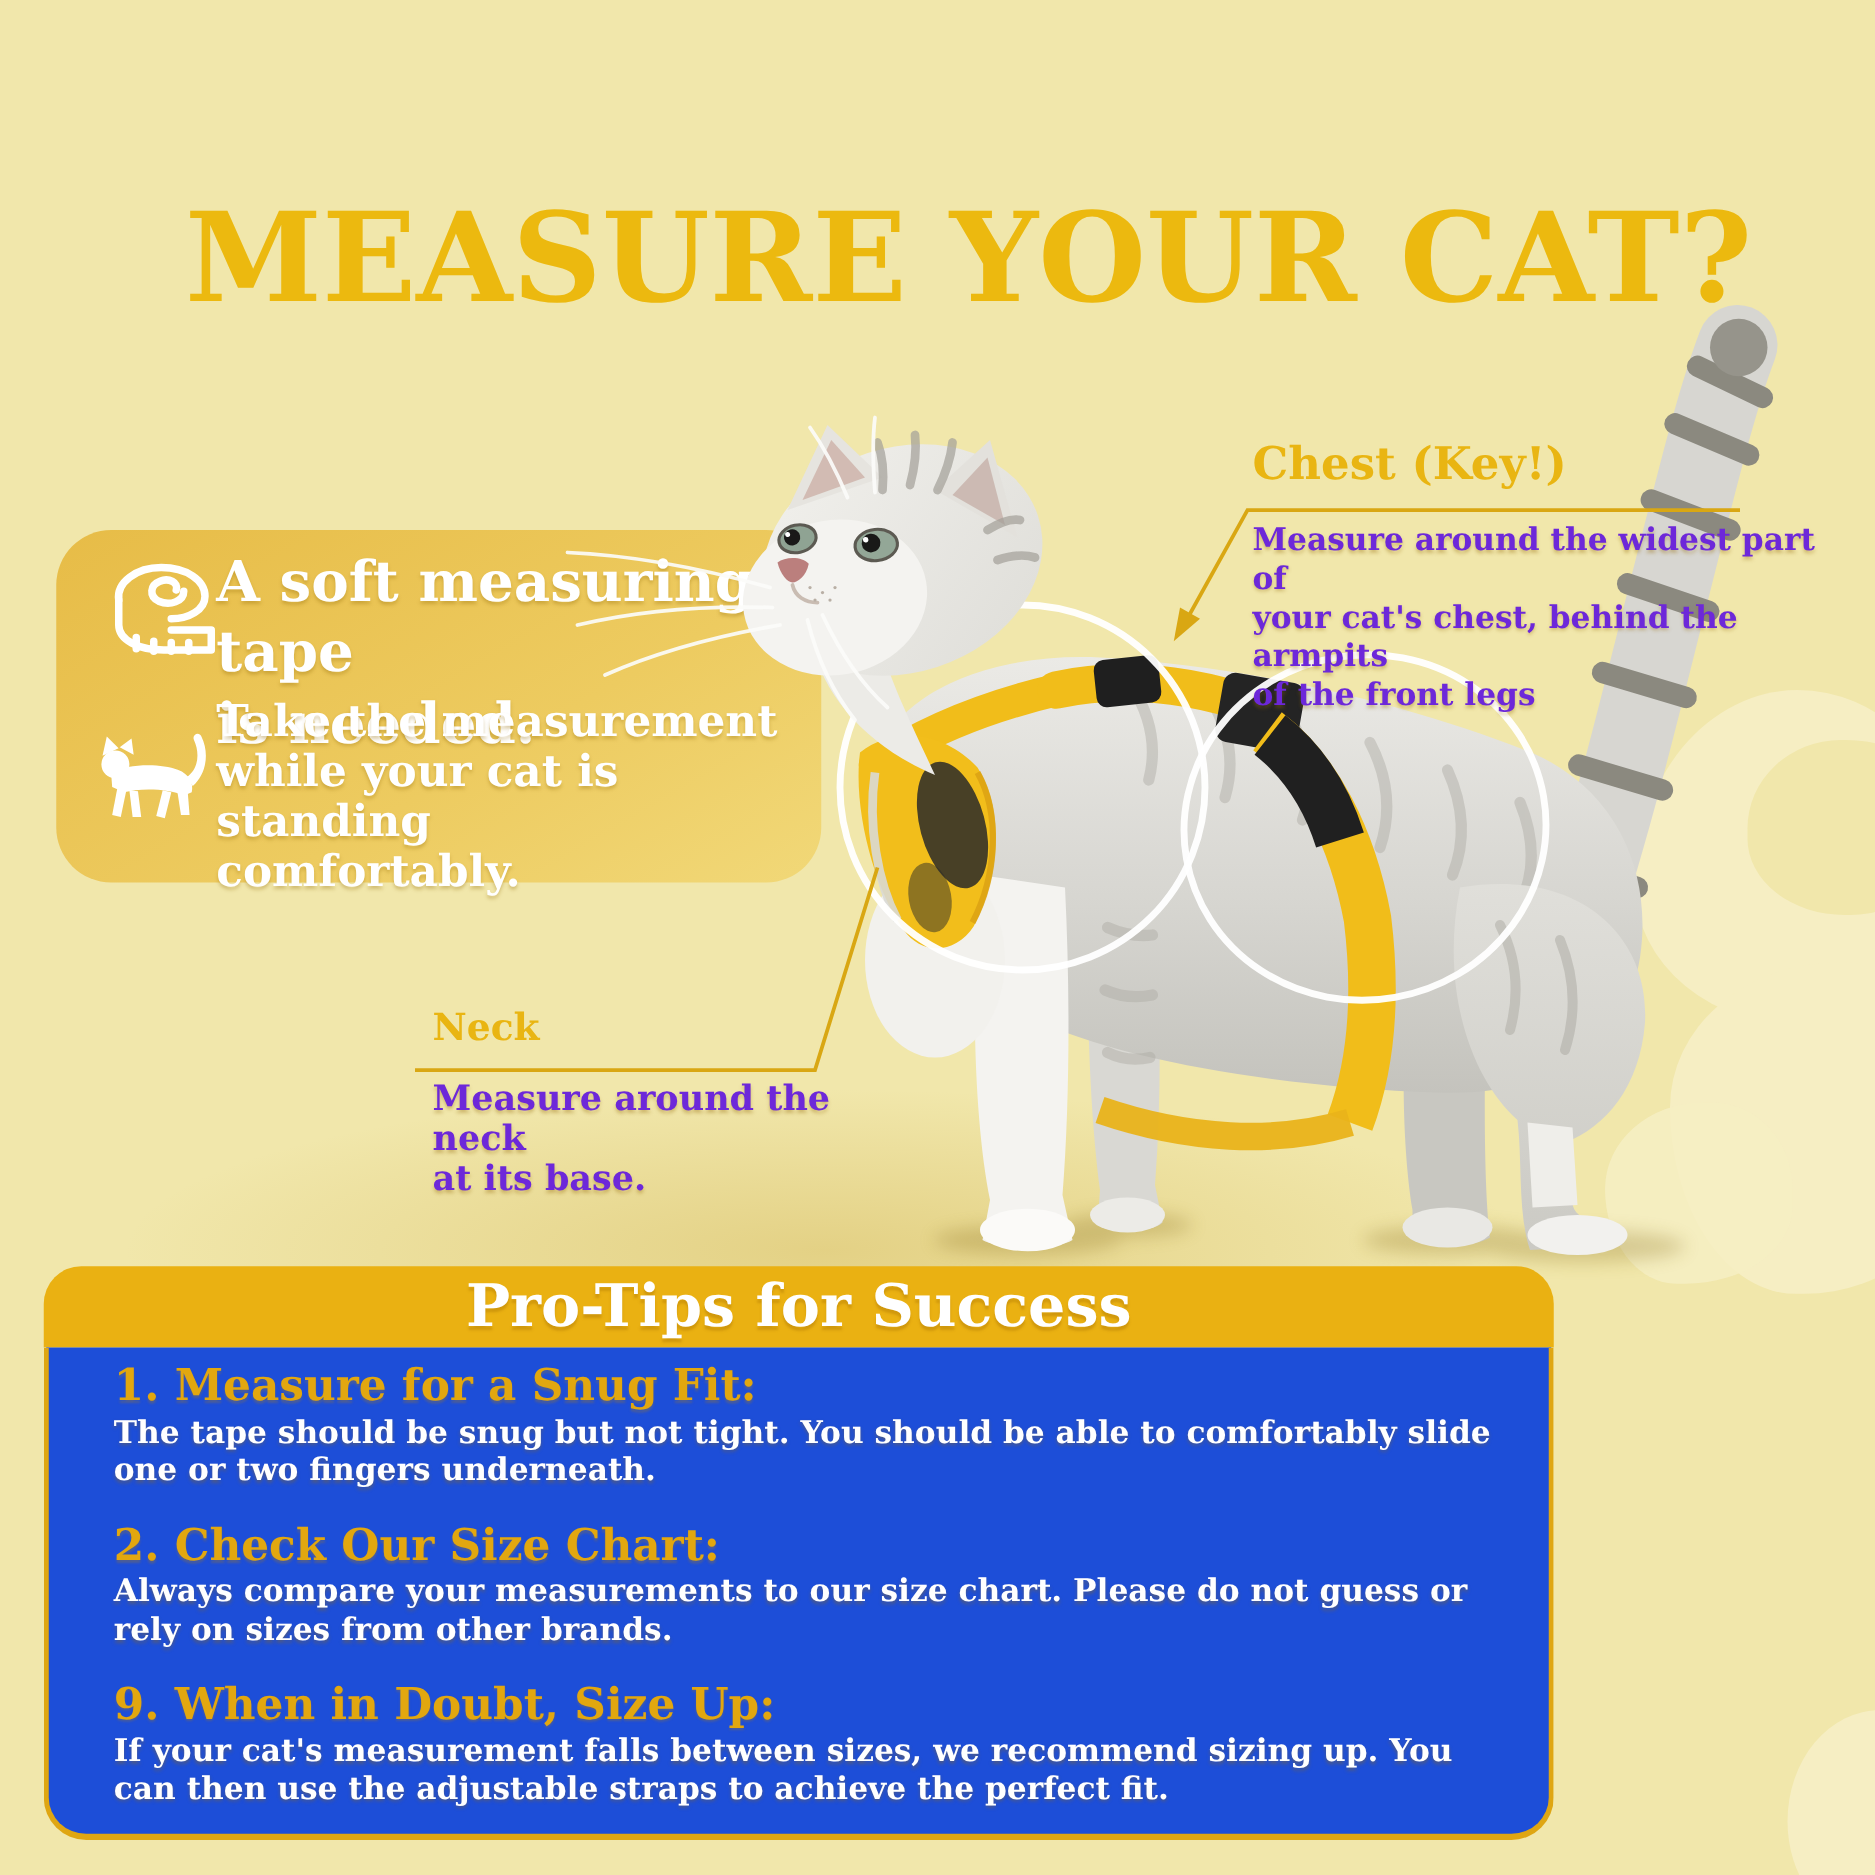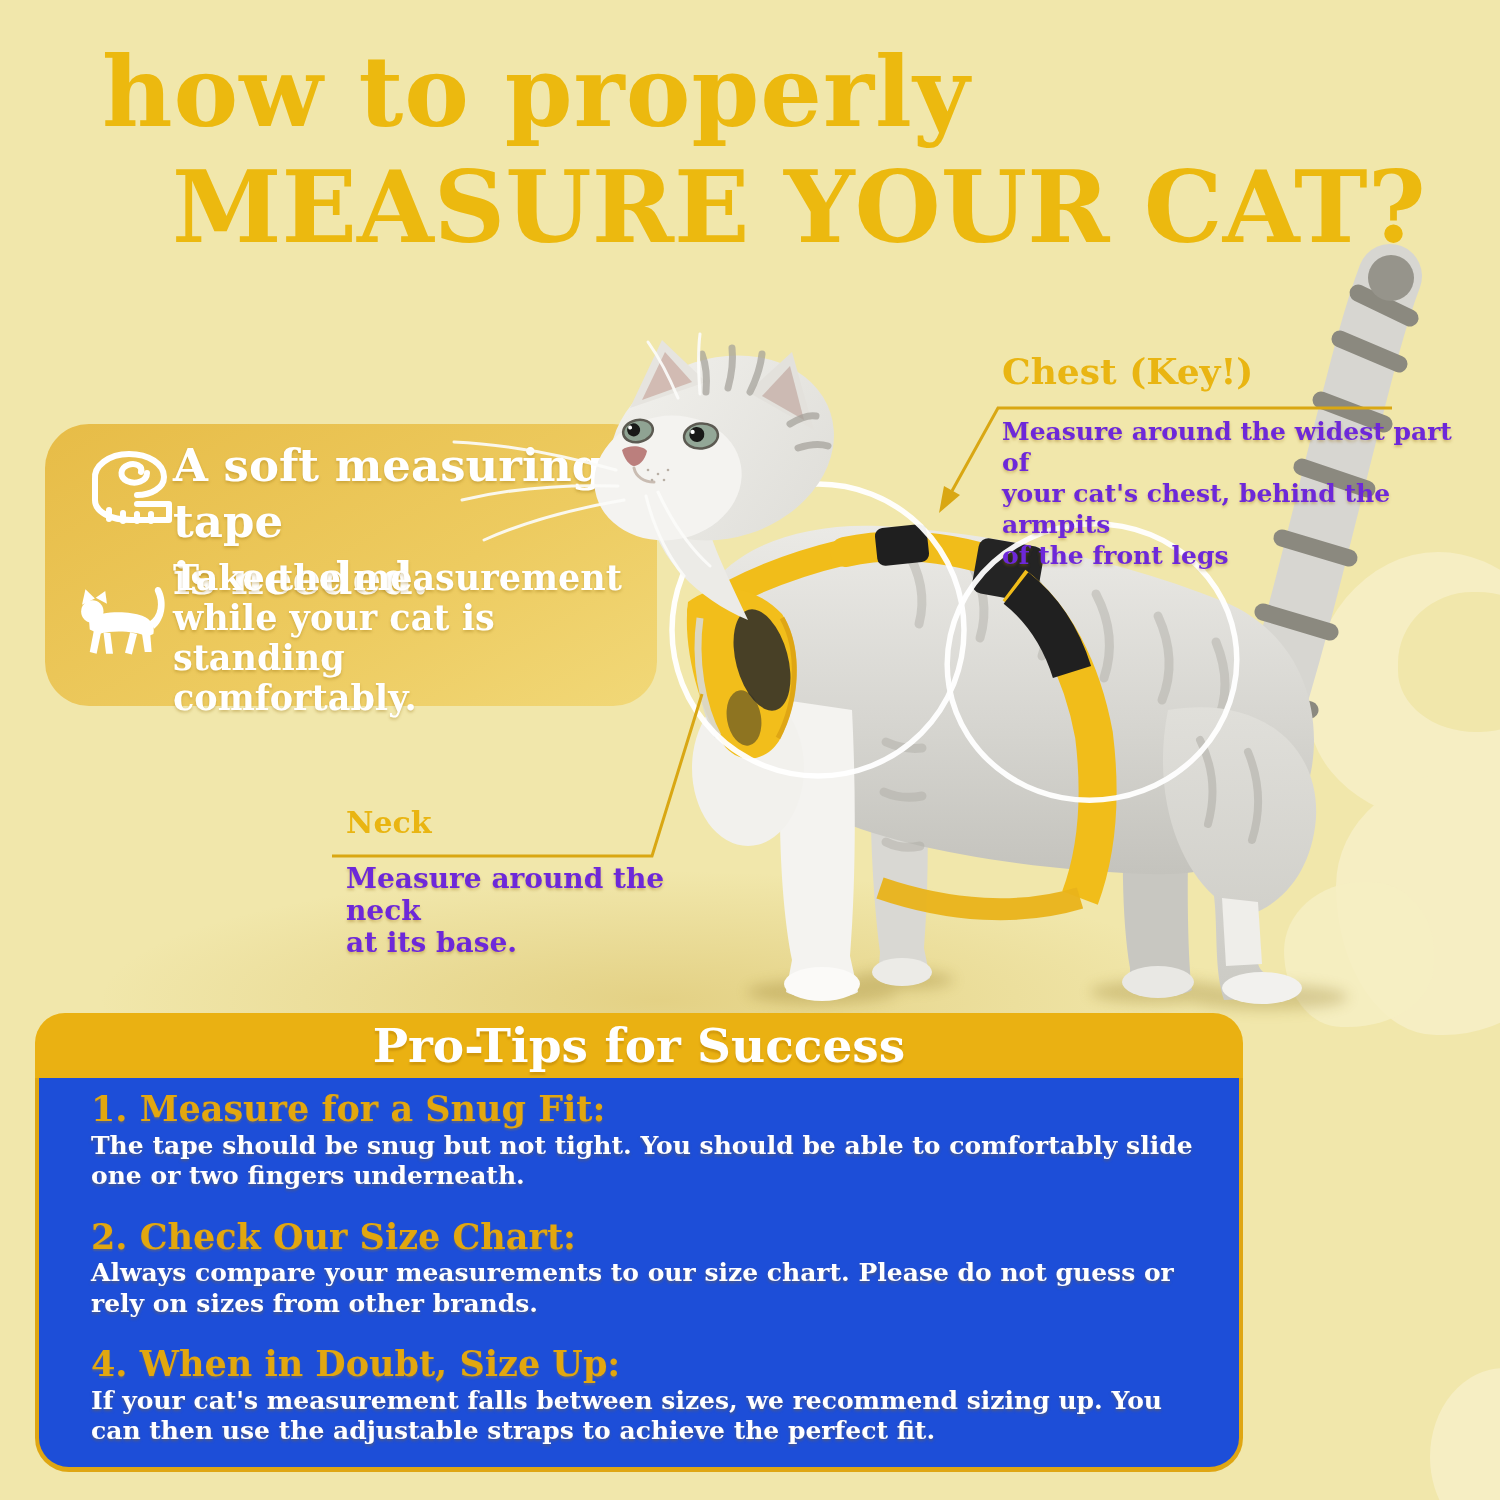--- a/index.html
+++ b/index.html
@@ -20,21 +20,21 @@
   .blob-4 { left:1430px; top:1368px; width:130px; height:170px; border-radius:60% 40% 50% 50% / 55% 45% 50% 50%; }
 
   .floor-shade {
     left:0; top:835px; width:1500px; height:180px;
     background:radial-gradient(52% 100% at 44% 92%, rgba(196,158,44,.30), rgba(196,158,44,0) 72%);
   }
 
   
   .title { color:#ECB90F; font-weight:bold; line-height:1; }
   .title-1 { left:102px; top:44px; font-size:97px; letter-spacing:1px; }
-  .title-2 { left:172px; top:158px; font-size:99px; letter-spacing:0px; }
+  .title-2 { left:148px; top:158px; font-size:99px; letter-spacing:0px; }
 
   
   .info-panel {
     left:45px; top:424px; width:612px; height:282px; border-radius:44px;
     background:linear-gradient(150deg, #E7BC47 0%, #EDCB60 60%, #F1D878 100%);
   }
   .info-text { color:#FFFFFF; font-weight:bold; text-shadow:0 2px 3px rgba(150,108,10,.35); }
   .info-text-1 { left:128px; top:14px; font-size:45px; line-height:1.25; width:470px; }
   .info-text-2 { left:128px; top:134px; font-size:35px; line-height:1.14; width:480px; }
   .icon-tape { left:34px; top:18px; }
@@ -79,21 +79,20 @@
 
 <div class="canvas">
 
   <div class="blob blob-1"></div>
   <div class="blob-notch abs" style="position:absolute;"></div>
   <div class="blob blob-2"></div>
   <div class="blob blob-3"></div>
   <div class="blob blob-4"></div>
   <div class="abs floor-shade"></div>
 
-  <div class="abs title title-1">how to properly</div>
   <div class="abs title title-2">MEASURE YOUR CAT?</div>
 
   <div class="abs info-panel">
     <svg class="abs icon-tape" width="100" height="92" viewBox="0 0 100 92">
       <g fill="none" stroke="#FFFFFF" stroke-width="6" stroke-linecap="round" stroke-linejoin="round">
         <path d="M16 38 C14 24 30 12 50 12 C70 12 85 22 85 35 C85 46 72 53 58 53"></path>
         <path d="M62 30 C64 24 56 20 49 23 C41 26 40 35 48 39 C57 43 68 39 68 31"></path>
         <path d="M16 38 L16 58 C16 70 32 78 52 78 L90 78 L90 62 L58 62"></path>
         <path d="M30 68 L30 77"></path>
         <path d="M44 71 L44 79"></path>
@@ -291,19 +290,19 @@
     <div class="protips-body">
       <div class="tip">
         <h4>1. Measure for a Snug Fit:</h4>
         <p>The tape should be snug but not tight. You should be able to comfortably slide one or two fingers underneath.</p>
       </div>
       <div class="tip">
         <h4>2. Check Our Size Chart:</h4>
         <p>Always compare your measurements to our size chart. Please do not guess or rely on sizes from other brands.</p>
       </div>
       <div class="tip">
-        <h4>4. When in Doubt, Size Up:</h4>
+        <h4>9. When in Doubt, Size Up:</h4>
         <p>If your cat's measurement falls between sizes, we recommend sizing up. You can then use the adjustable straps to achieve the perfect fit.</p>
       </div>
     </div>
   </div>
 
 </div>
 
 </body></html>

